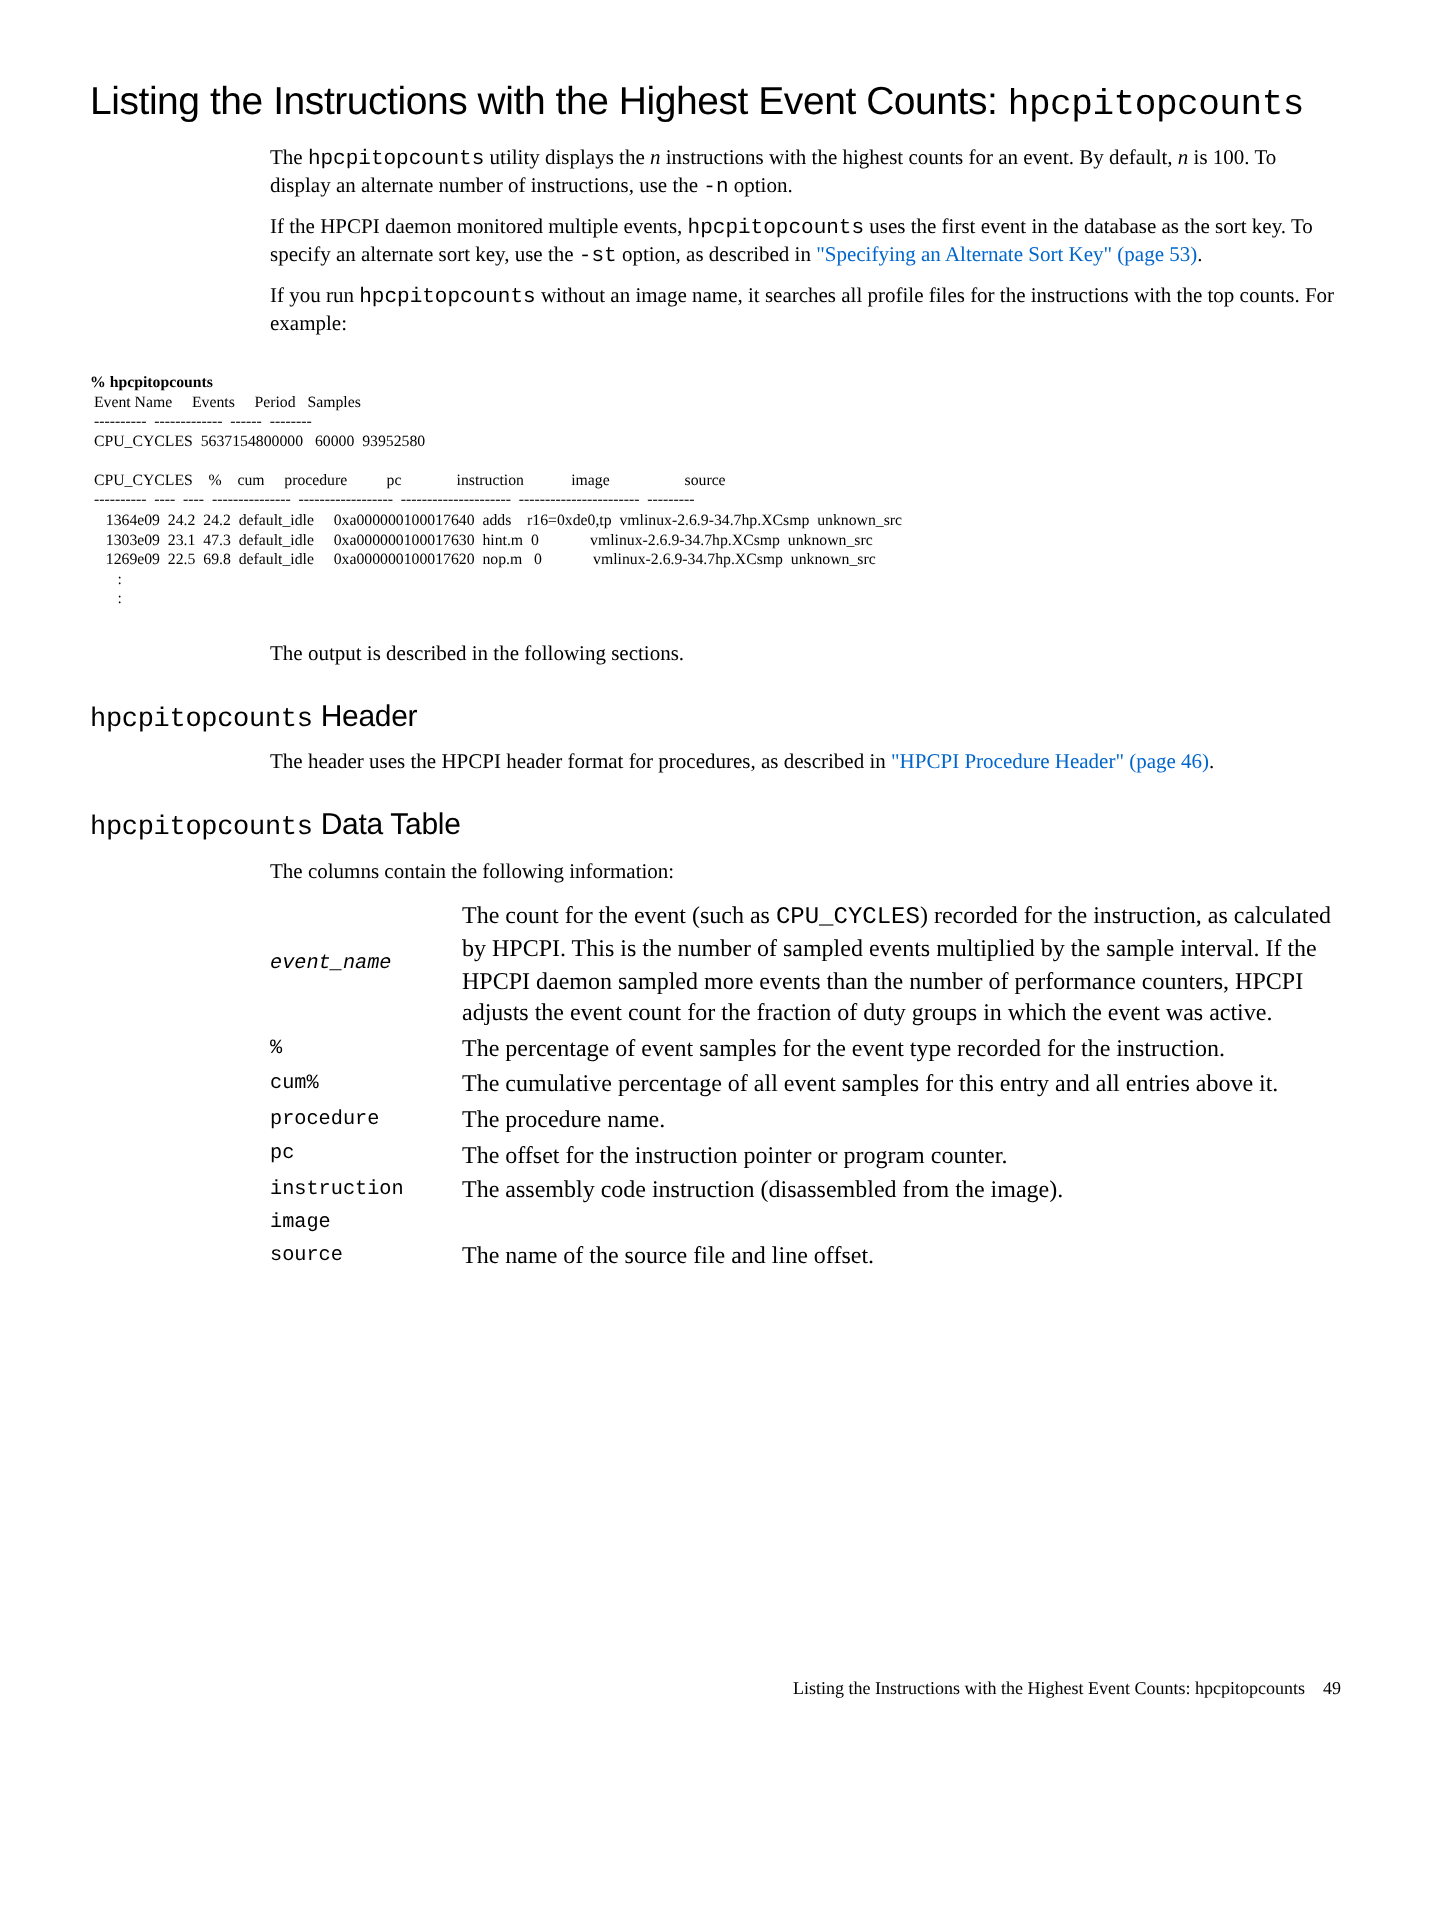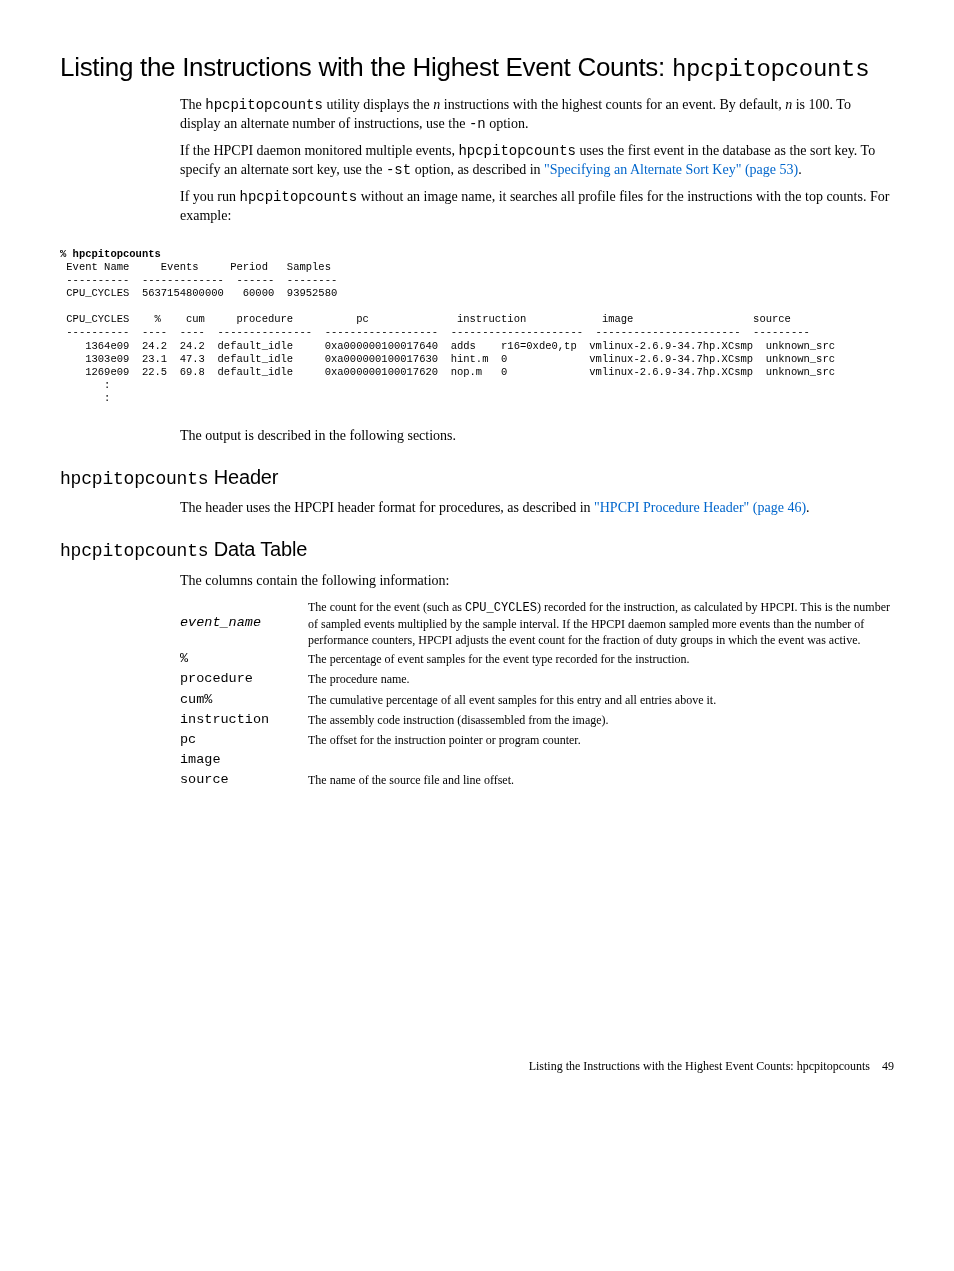--- a/index.html
+++ b/index.html
@@ -44,21 +44,21 @@
   .link {
     color: #0066cc;
   }
   .mono-inline {
     font-family: 'Courier New', monospace;
   }
   .italic {
     font-style: italic;
   }
   pre {
-    font-family: Liberation Mono, monospace;
+    font-family: Liberation Serif, serif;
     font-size: 10.5px;
     line-height: 1.25;
     margin: 22px 0;
     white-space: pre;
   }
   pre .bold {
     font-weight: bold;
   }
   .deflist {
     display: block;
@@ -70,21 +70,21 @@
     margin-bottom: 2px;
   }
   .defterm {
     font-family: 'Courier New', monospace;
     flex: 0 0 120px;
     padding-right: 8px;
     font-size: 13.5px;
   }
   .defdesc {
     flex: 1;
-    font-size: 12px;
+    font-size: 16px;
   }
   .footer {
     position: absolute;
     right: 60px;
     font-size: 12px;
     margin-top: 260px;
   }
 </style>
 </head>
 <body>
@@ -130,34 +130,34 @@
   <div class="deflist">
     <div class="defrow">
       <div class="defterm italic">event_name</div>
       <div class="defdesc"><span>The count for the event (such as </span><span class="mono-inline">CPU_CYCLES</span><span>) recorded for the instruction, as calculated by HPCPI. This is the number of sampled events multiplied by the sample interval. If the HPCPI daemon sampled more events than the number of performance counters, HPCPI adjusts the event count for the fraction of duty groups in which the event was active.</span></div>
     </div>
     <div class="defrow">
       <div class="defterm">%</div>
       <div class="defdesc">The percentage of event samples for the event type recorded for the instruction.</div>
     </div>
     <div class="defrow">
+      <div class="defterm">cum%</div>
+      <div class="defdesc">The cumulative percentage of all event samples for this entry and all entries above it.</div>
+    </div>
+    <div class="defrow">
       <div class="defterm">procedure</div>
       <div class="defdesc">The procedure name.</div>
     </div>
     <div class="defrow">
-      <div class="defterm">cum%</div>
-      <div class="defdesc">The cumulative percentage of all event samples for this entry and all entries above it.</div>
+      <div class="defterm">pc</div>
+      <div class="defdesc">The offset for the instruction pointer or program counter.</div>
     </div>
     <div class="defrow">
       <div class="defterm">instruction</div>
       <div class="defdesc">The assembly code instruction (disassembled from the image).</div>
-    </div>
-    <div class="defrow">
-      <div class="defterm">pc</div>
-      <div class="defdesc">The offset for the instruction pointer or program counter.</div>
     </div>
     <div class="defrow">
       <div class="defterm">image</div>
     </div>
     <div class="defrow">
       <div class="defterm">source</div>
       <div class="defdesc">The name of the source file and line offset.</div>
     </div>
   </div>
 </div>

